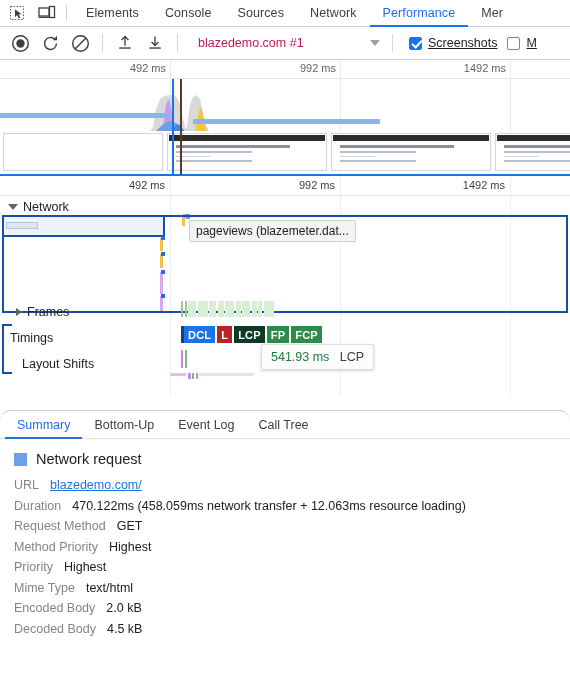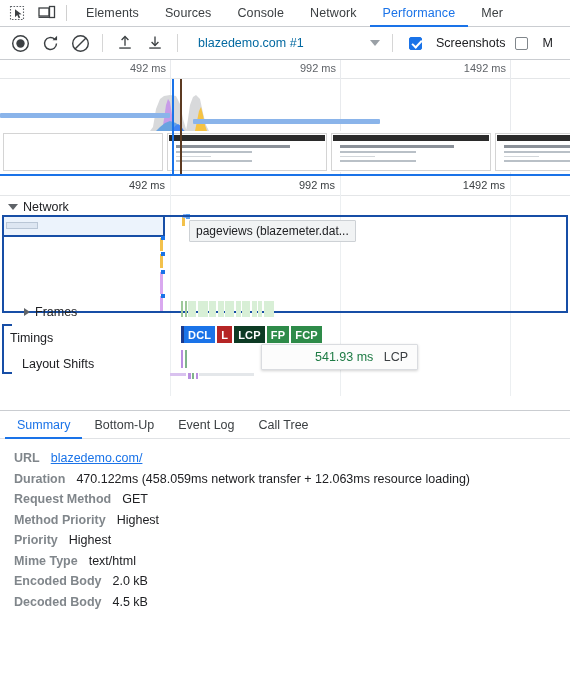--- a/index.html
+++ b/index.html
@@ -39,24 +39,24 @@
     display: flex; align-items: center;
     height: 33px; background: #ffffff;
     border-bottom: 1px solid #cacdd1;
     padding-left: 6px; gap: 2px;
   }
   .cbtn { width: 28px; height: 26px; display: flex; align-items: center; justify-content: center; cursor: pointer; }
   .cdiv { width: 1px; height: 18px; background: #d6d6d6; margin: 0 6px; }
   .url-select {
     display: flex; align-items: center; justify-content: space-between;
     width: 196px; height: 22px; padding: 0 4px 0 10px;
-    font-size: 12.5px; color: #0369a1; cursor: pointer; margin-left: 2px;
+    font-size: 12.5px; color: #be185d; cursor: pointer; margin-left: 2px;
   }
   .caret { width: 0; height: 0; border-left: 5px solid transparent; border-right: 5px solid transparent; border-top: 6px solid #9aa0a6; }
-  .cb-wrap { display: flex; align-items: center; gap: 14px; font-size: 12.5px; color: #202124; cursor: pointer; margin-left: 8px; }
+  .cb-wrap { display: flex; align-items: center; gap: 6px; font-size: 12.5px; color: #202124; cursor: pointer; margin-left: 8px; text-decoration: underline; }
   .cbox { width: 13px; height: 13px; border: 1px solid #80868b; border-radius: 2px; background:#fff; position: relative; flex: none; }
   .cbox.on { background: #1a73e8; border-color: #1a73e8; }
   .cbox.on::after {
     content: ""; position: absolute; left: 4px; top: 0.5px;
     width: 4px; height: 8px; border: solid #fff; border-width: 0 2px 2px 0;
     transform: rotate(43deg);
   }
 
   
   .overview { position: relative; height: 116px; background: #fff; border-bottom: 2px solid #1a73e8; overflow: hidden; }
@@ -100,49 +100,49 @@
     border-radius: 1px;
   }
   .net-chip .dot { position: absolute; width: 4px; height: 4px; background: #1a73e8; top: -3px; }
 
   .tooltip {
     position: absolute; background: #f1f3f4; border: 1px solid #cdd1d5;
     font-size: 12px; color: #202124; padding: 3px 6px; white-space: nowrap;
     border-radius: 1px; z-index: 40;
   }
   .tooltip.light { background: #fcfcfc; border-color: #dadce0; box-shadow: 0 1px 3px rgba(0,0,0,.18); padding: 5px 9px; font-size: 12.5px; }
-  .tooltip .ms { color: #1e7b45; margin-left: 44px; }
+  .tooltip .ms { color: #1e7b45; }
   .tooltip .lbl { color: #3c4043; }
 
   .frames-strip { position: absolute; display: flex; gap: 1.5px; }
   .frame-bar { background: #d8efd6; }
   .frame-bar.thin { background: #9ec89a; }
 
   .timing-strip { position: absolute; display: flex; height: 17px; align-items: stretch; }
   .tmark {
     display: flex; align-items: center; justify-content: center;
     font-size: 11px; font-weight: 600; color: #fff; padding: 0 4px; letter-spacing: .2px;
   }
   .ls-strip { position: absolute; display: flex; gap: 1.5px; }
 
   
-  .drawer { position: absolute; left: 0; right: 0; bottom: 0; top: 410px; background: #fff; border-top: 1px solid #cacdd1; }
+  .drawer { position: absolute; left: 0; right: 0; bottom: 0; top: 410px; background: #fff; border-top: 1px solid #cacdd1; border-radius: 11px; }
   .subtabs { display: flex; height: 28px; border-bottom: 1px solid #e0e2e5; align-items: stretch; padding-left: 5px; }
   .subtab {
     display: flex; align-items: center; padding: 0 12px; font-size: 12.5px;
     color: #3c4043; cursor: pointer; position: relative; white-space: nowrap;
   }
   .subtab.active { color: #1a73e8; }
   .subtab.active::after { content: ""; position: absolute; left: 0; right: 0; bottom: -1px; height: 2px; background: #1a73e8; }
 
   .details { padding: 12px 14px 0 14px; }
   .det-title { display: flex; align-items: center; gap: 9px; font-size: 14.5px; color: #202124; margin-bottom: 11px; }
   .swatch { width: 13px; height: 13px; background: #6f9fe8; flex: none; }
   .det-row { display: flex; align-items: baseline; margin-bottom: 6.5px; font-size: 12.5px; }
-  .det-key { color: #80868b; margin-right: 11px; white-space: nowrap; font-weight: bold; }
+  .det-key { color: #80868b; margin-right: 11px; white-space: nowrap; }
   .det-val { color: #202124; }
   .det-val a { color: #1a73e8; text-decoration: underline; cursor: pointer; }
 </style>
 </head>
 <body>
 
 <div id="app">
 
   <div class="tabbar">
     <div class="tool-icons">
@@ -161,24 +161,24 @@
           <rect x="11.5" y="1.5" width="5" height="11" fill="none" stroke="#3c4043" stroke-width="1.3"></rect>
         </svg>
       </div>
     </div>
     <div class="vdiv"></div>
     <div class="tabs">
       <div class="tab">
           <span>Elements</span>
         </div>
       <div class="tab">
+          <span>Console</span>
+        </div>
+      <div class="tab">
           <span>Sources</span>
-        </div>
-      <div class="tab">
-          <span>Console</span>
         </div>
       <div class="tab">
           <span>Network</span>
         </div>
       <div class="tab active">
           <span>Performance</span>
         </div>
       <div class="tab">
           <span>Mer</span>
         </div>
@@ -320,21 +320,21 @@
     <div style="position:absolute;left:161px;top:94px;width:4px;height:4px;background:#1a73e8"></div>
     <div style="position:absolute;left:160px;top:120px;width:3px;height:16px;background:#d9a8ef"></div>
     <div style="position:absolute;left:161px;top:118px;width:4px;height:4px;background:#1a73e8"></div>
 
     <div class="tooltip" style="left:189px;top:44px">
       <span>pageviews (blazemeter.dat...</span>
     </div>
 
     <div style="position:absolute;left:2px;top:39px;right:2px;height:98px;border:2px solid #174ea6;pointer-events:none"></div>
 
-    <div class="track-label" style="top:129px;left:24px">
+    <div class="track-label" style="top:129px;left:16px">
       <span class="tri right"></span>
       <span>Frames</span>
     </div>
     <div class="frames-strip" style="left:181px;top:125px">
       <div class="frame-bar thin" style="width:2px;height:16px"></div>
       <div class="frame-bar thin" style="width:2px;height:16px"></div>
       <div class="frame-bar" style="width:8px;height:16px"></div>
       <div class="frame-bar" style="width:10px;height:16px"></div>
       <div class="frame-bar" style="width:7px;height:16px"></div>
       <div class="frame-bar" style="width:6px;height:16px"></div>
@@ -399,20 +399,24 @@
         </div>
       <div class="subtab">
           <span>Event Log</span>
         </div>
       <div class="subtab">
           <span>Call Tree</span>
         </div>
     </div>
 
     <div class="details">
+      <div class="det-title">
+        <span class="swatch"></span>
+        <span>Network request</span>
+      </div>
 
       <div class="det-row">
         <span class="det-key">URL</span>
         <span class="det-val"><a>blazedemo.com/</a></span>
       </div>
       <div class="det-row">
         <span class="det-key">Duration</span>
         <span class="det-val">470.122ms (458.059ms network transfer + 12.063ms resource loading)</span>
       </div>
       <div class="det-row">

